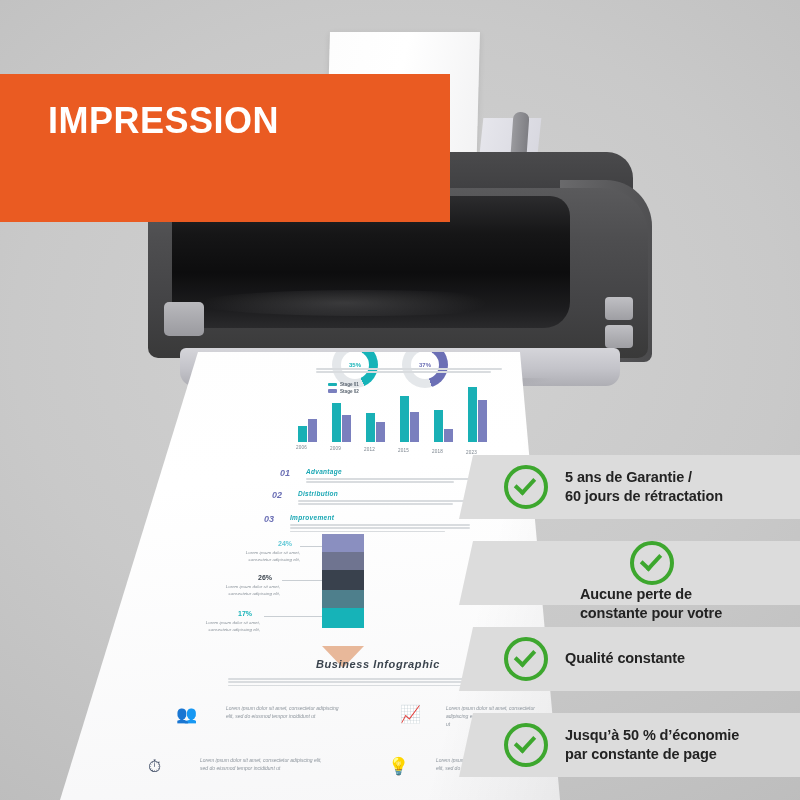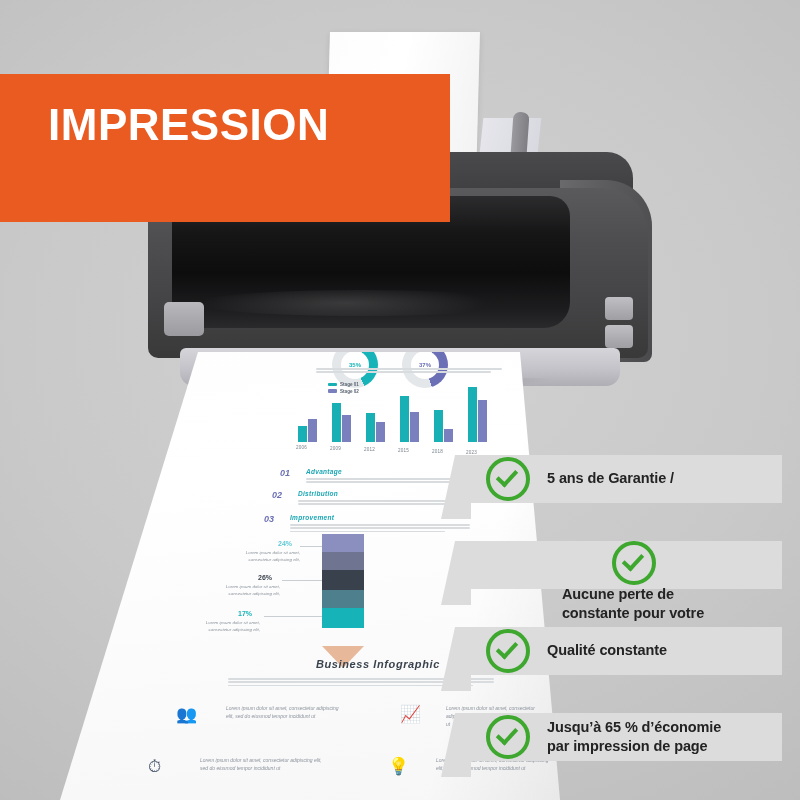--- a/index.html
+++ b/index.html
@@ -162,26 +162,26 @@
   }
   .icoglyph{position:absolute;font-size:17px;line-height:1;}
 
   
   .banner{
     position:absolute;left:0;top:74px;width:450px;height:148px;
     background:#ea5b22;
   }
   .banner-t{
     position:absolute;left:48px;top:26px;color:#fff;font-weight:bold;
-    font-size:44px;line-height:1.15;letter-spacing:.5px;
+    font-size:36px;line-height:1.15;letter-spacing:.5px;
   }
 
   
   .callout{
-    position:absolute;left:467px;height:48px;width:315px;
+    position:absolute;left:485px;height:64px;width:315px;
     background:#dcdcdc;display:flex;align-items:center;
   }
   .callout::after{
     content:"";position:absolute;left:-26px;top:0;width:30px;height:64px;
     background:#dcdcdc;clip-path:polygon(14px 0, 30px 0, 30px 64px, 0px 64px);
   }
   .co-ring{
     width:36px;height:36px;border-radius:50%;border:4px solid #3da72e;
     margin-left:19px;flex:none;position:relative;
   }
@@ -360,20 +360,21 @@
   <div class="banner">
     <div class="banner-t">
       <div>IMPRESSION</div>
     </div>
   </div>
 
   <div class="callout" style="top:455px;">
     <div class="co-ring"></div>
     <div class="co-text">
       <div>5 ans de Garantie /</div>
+      <div>60 jours de rétractation</div>
     </div>
   </div>
 
   <div class="callout" style="top:541px;flex-direction:column;">
     <div class="co-ring"></div>
     <div class="co-text">
       <div>Aucune perte de</div>
       <div>constante pour votre</div>
     </div>
   </div>
@@ -381,18 +382,18 @@
   <div class="callout" style="top:627px;">
     <div class="co-ring"></div>
     <div class="co-text">
       <div>Qualité constante</div>
     </div>
   </div>
 
   <div class="callout" style="top:713px;">
     <div class="co-ring"></div>
     <div class="co-text">
-      <div>Jusqu’à 65 % d’économie</div>
-      <div>par impression de page</div>
+      <div>Jusqu’à 50 % d’économie</div>
+      <div>par constante de page</div>
     </div>
   </div>
 
 </div>
 
 </body></html>

